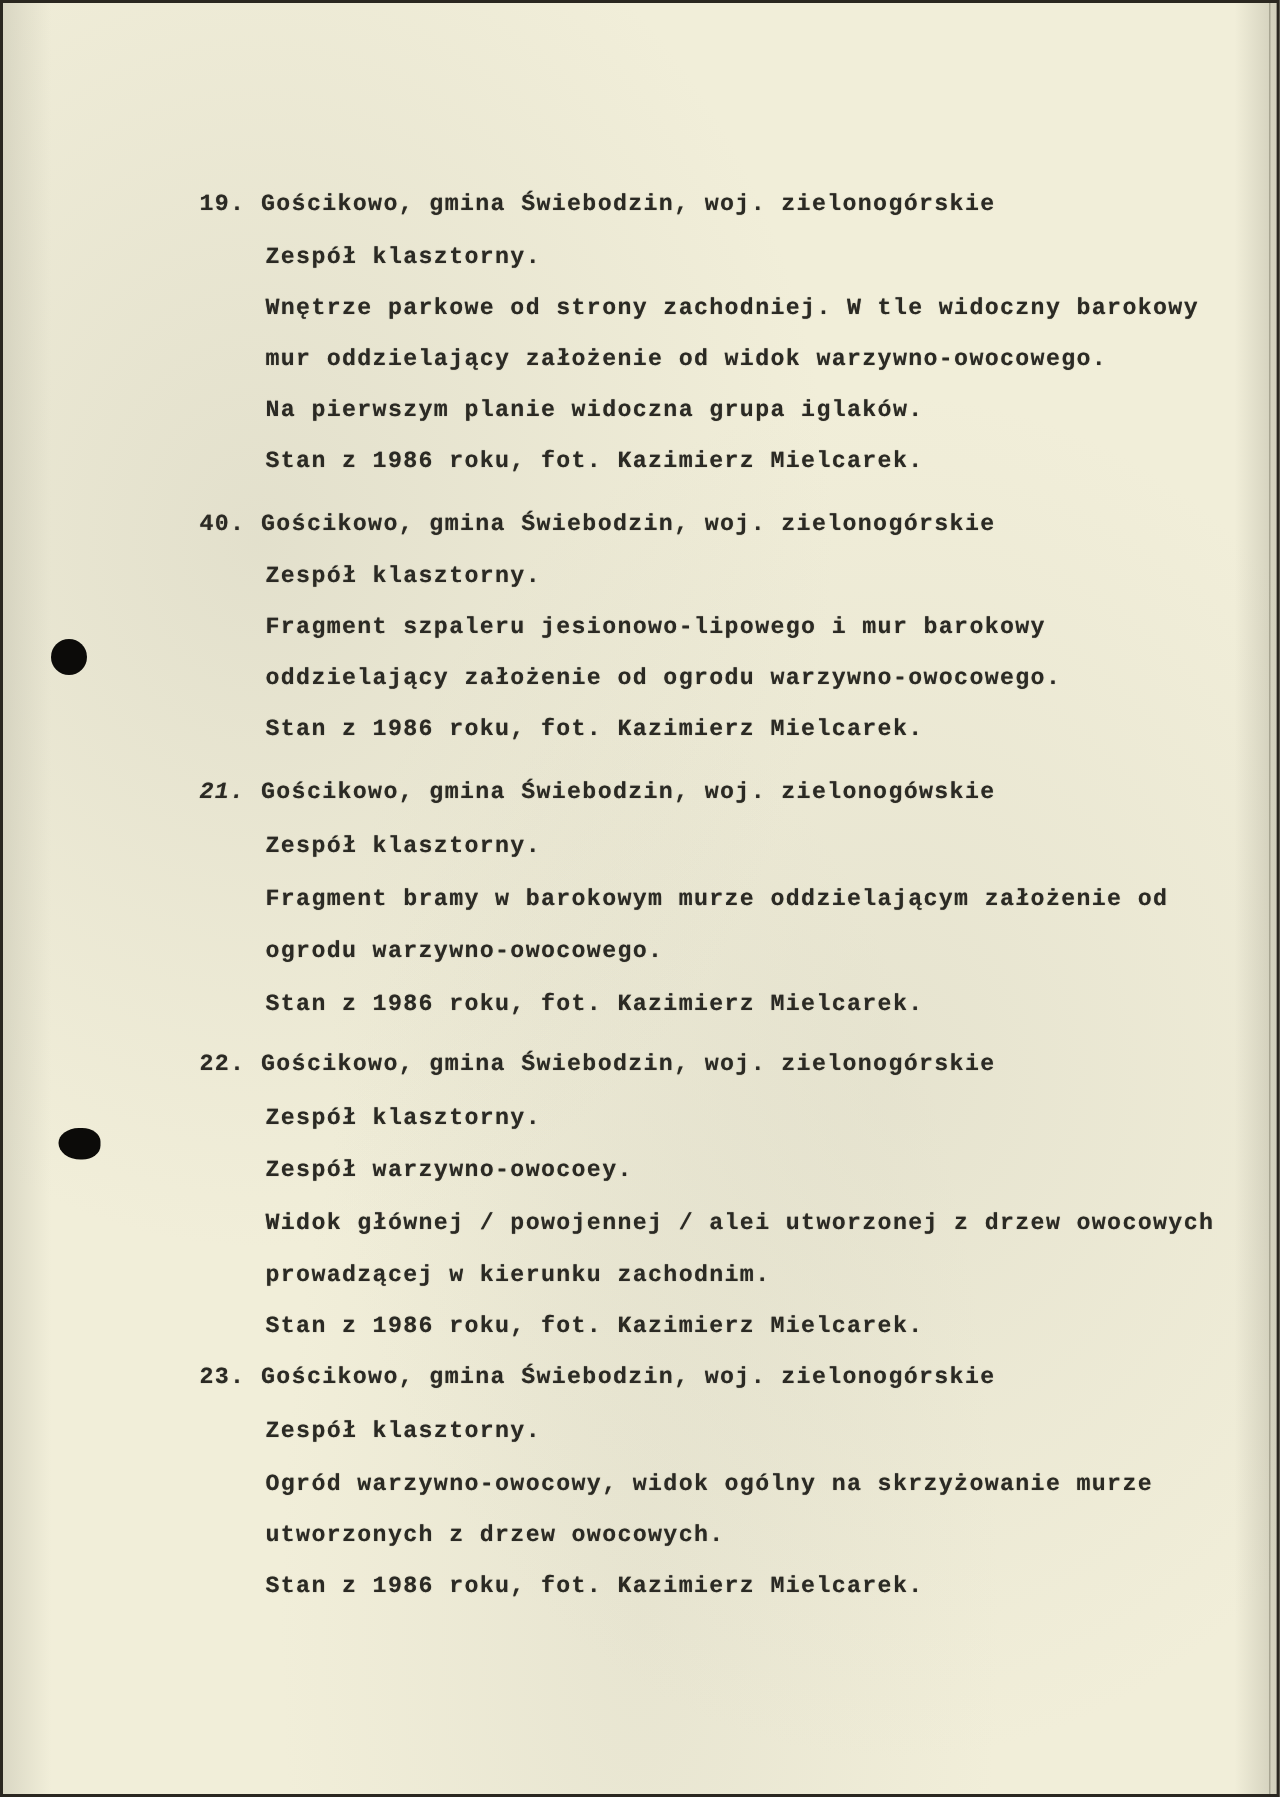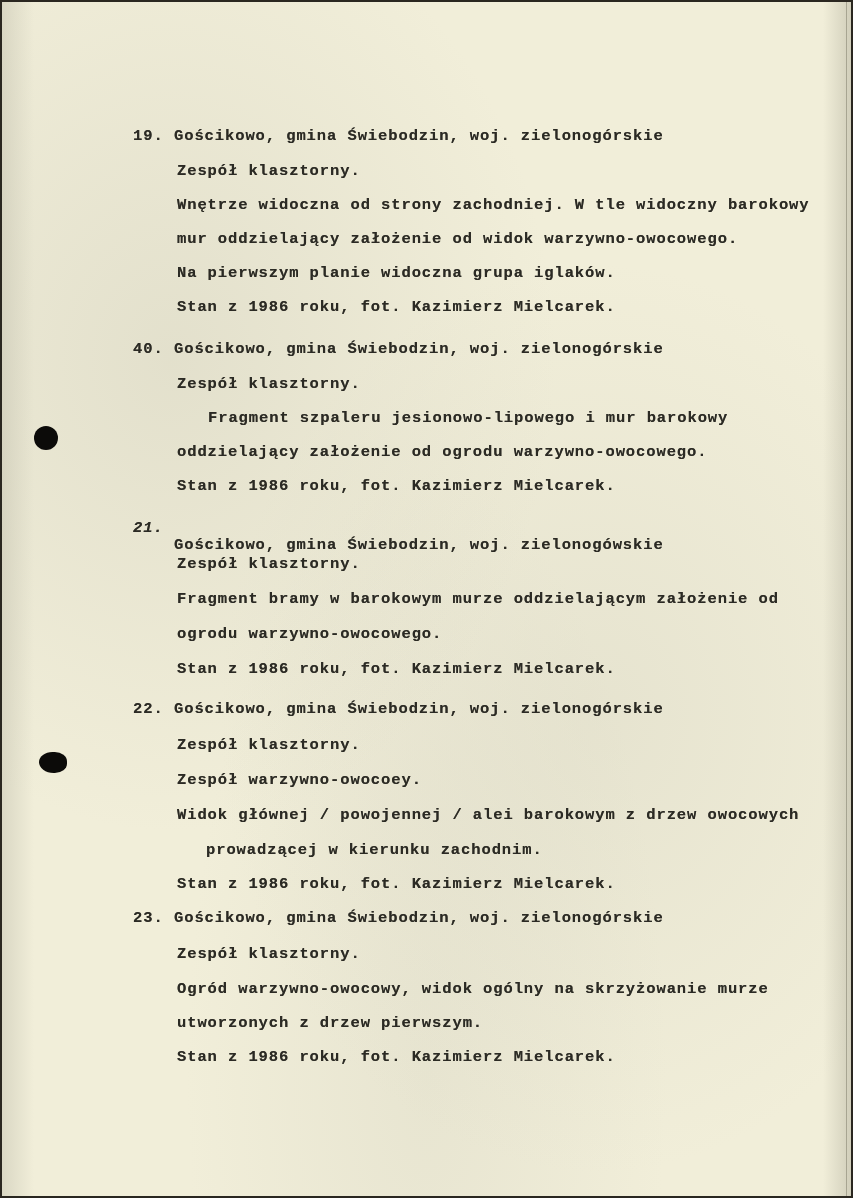--- a/index.html
+++ b/index.html
@@ -108,57 +108,57 @@
 
   <div class="punch-hole top"></div>
   <div class="punch-hole bottom"></div>
 
   <div class="entries">
 
     <div class="entry" style="top:124px;">
       <span class="line num" style="top:0px;">19.</span>
       <span class="line head" style="top:0px;">Gościkowo, gmina Świebodzin, woj. zielonogórskie</span>
       <span class="line body-line" style="top:35px;">Zespół klasztorny.</span>
-      <span class="line body-line" style="top:69px;">Wnętrze widoczna od strony zachodniej. W tle widoczny barokowy</span>
+      <span class="line body-line" style="top:69px;">Wnętrze parkowe od strony zachodniej. W tle widoczny barokowy</span>
       <span class="line body-line" style="top:103px;">mur oddzielający założenie od widok warzywno-owocowego.</span>
       <span class="line body-line" style="top:137px;">Na pierwszym planie widoczna grupa iglaków.</span>
       <span class="line body-line" style="top:171px;">Stan z 1986 roku, fot. Kazimierz Mielcarek.</span>
     </div>
 
     <div class="entry" style="top:337px;">
       <span class="line num" style="top:0px;">40.</span>
       <span class="line head" style="top:0px;">Gościkowo, gmina Świebodzin, woj. zielonogórskie</span>
       <span class="line body-line" style="top:35px;">Zespół klasztorny.</span>
-      <span class="line body-line" style="top:69px;margin-left:31px;">Fragment szpaleru jesionowo-lipowego i mur barokowy</span>
+      <span class="line body-line" style="top:69px;">Fragment szpaleru jesionowo-lipowego i mur barokowy</span>
       <span class="line body-line" style="top:103px;">oddzielający założenie od ogrodu warzywno-owocowego.</span>
       <span class="line body-line" style="top:137px;">Stan z 1986 roku, fot. Kazimierz Mielcarek.</span>
     </div>
 
     <div class="entry" style="top:516px;">
       <span class="line num" style="top:0px;font-style:italic;">21.</span>
-      <span class="line head" style="top:17px;">Gościkowo, gmina Świebodzin, woj. zielonogówskie</span>
+      <span class="line head" style="top:0px;">Gościkowo, gmina Świebodzin, woj. zielonogówskie</span>
       <span class="line body-line" style="top:36px;">Zespół klasztorny.</span>
       <span class="line body-line" style="top:71px;">Fragment bramy w barokowym murze oddzielającym założenie od</span>
       <span class="line body-line" style="top:106px;">ogrodu warzywno-owocowego.</span>
       <span class="line body-line" style="top:141px;">Stan z 1986 roku, fot. Kazimierz Mielcarek.</span>
     </div>
 
     <div class="entry" style="top:697px;">
       <span class="line num" style="top:0px;">22.</span>
       <span class="line head" style="top:0px;">Gościkowo, gmina Świebodzin, woj. zielonogórskie</span>
       <span class="line body-line" style="top:36px;">Zespół klasztorny.</span>
       <span class="line body-line" style="top:71px;">Zespół warzywno-owocoey.</span>
-      <span class="line body-line" style="top:106px;">Widok głównej / powojennej / alei barokowym z drzew owocowych</span>
-      <span class="line body-line" style="top:141px;margin-left:29px;">prowadzącej w kierunku zachodnim.</span>
+      <span class="line body-line" style="top:106px;">Widok głównej / powojennej / alei utworzonej z drzew owocowych</span>
+      <span class="line body-line" style="top:141px;">prowadzącej w kierunku zachodnim.</span>
       <span class="line body-line" style="top:175px;">Stan z 1986 roku, fot. Kazimierz Mielcarek.</span>
     </div>
 
     <div class="entry" style="top:906px;">
       <span class="line num" style="top:0px;">23.</span>
       <span class="line head" style="top:0px;">Gościkowo, gmina Świebodzin, woj. zielonogórskie</span>
       <span class="line body-line" style="top:36px;">Zespół klasztorny.</span>
       <span class="line body-line" style="top:71px;">Ogród warzywno-owocowy, widok ogólny na skrzyżowanie murze</span>
-      <span class="line body-line" style="top:105px;">utworzonych z drzew pierwszym.</span>
+      <span class="line body-line" style="top:105px;">utworzonych z drzew owocowych.</span>
       <span class="line body-line" style="top:139px;">Stan z 1986 roku, fot. Kazimierz Mielcarek.</span>
     </div>
 
   </div>
 </div>
 
 </body></html>

